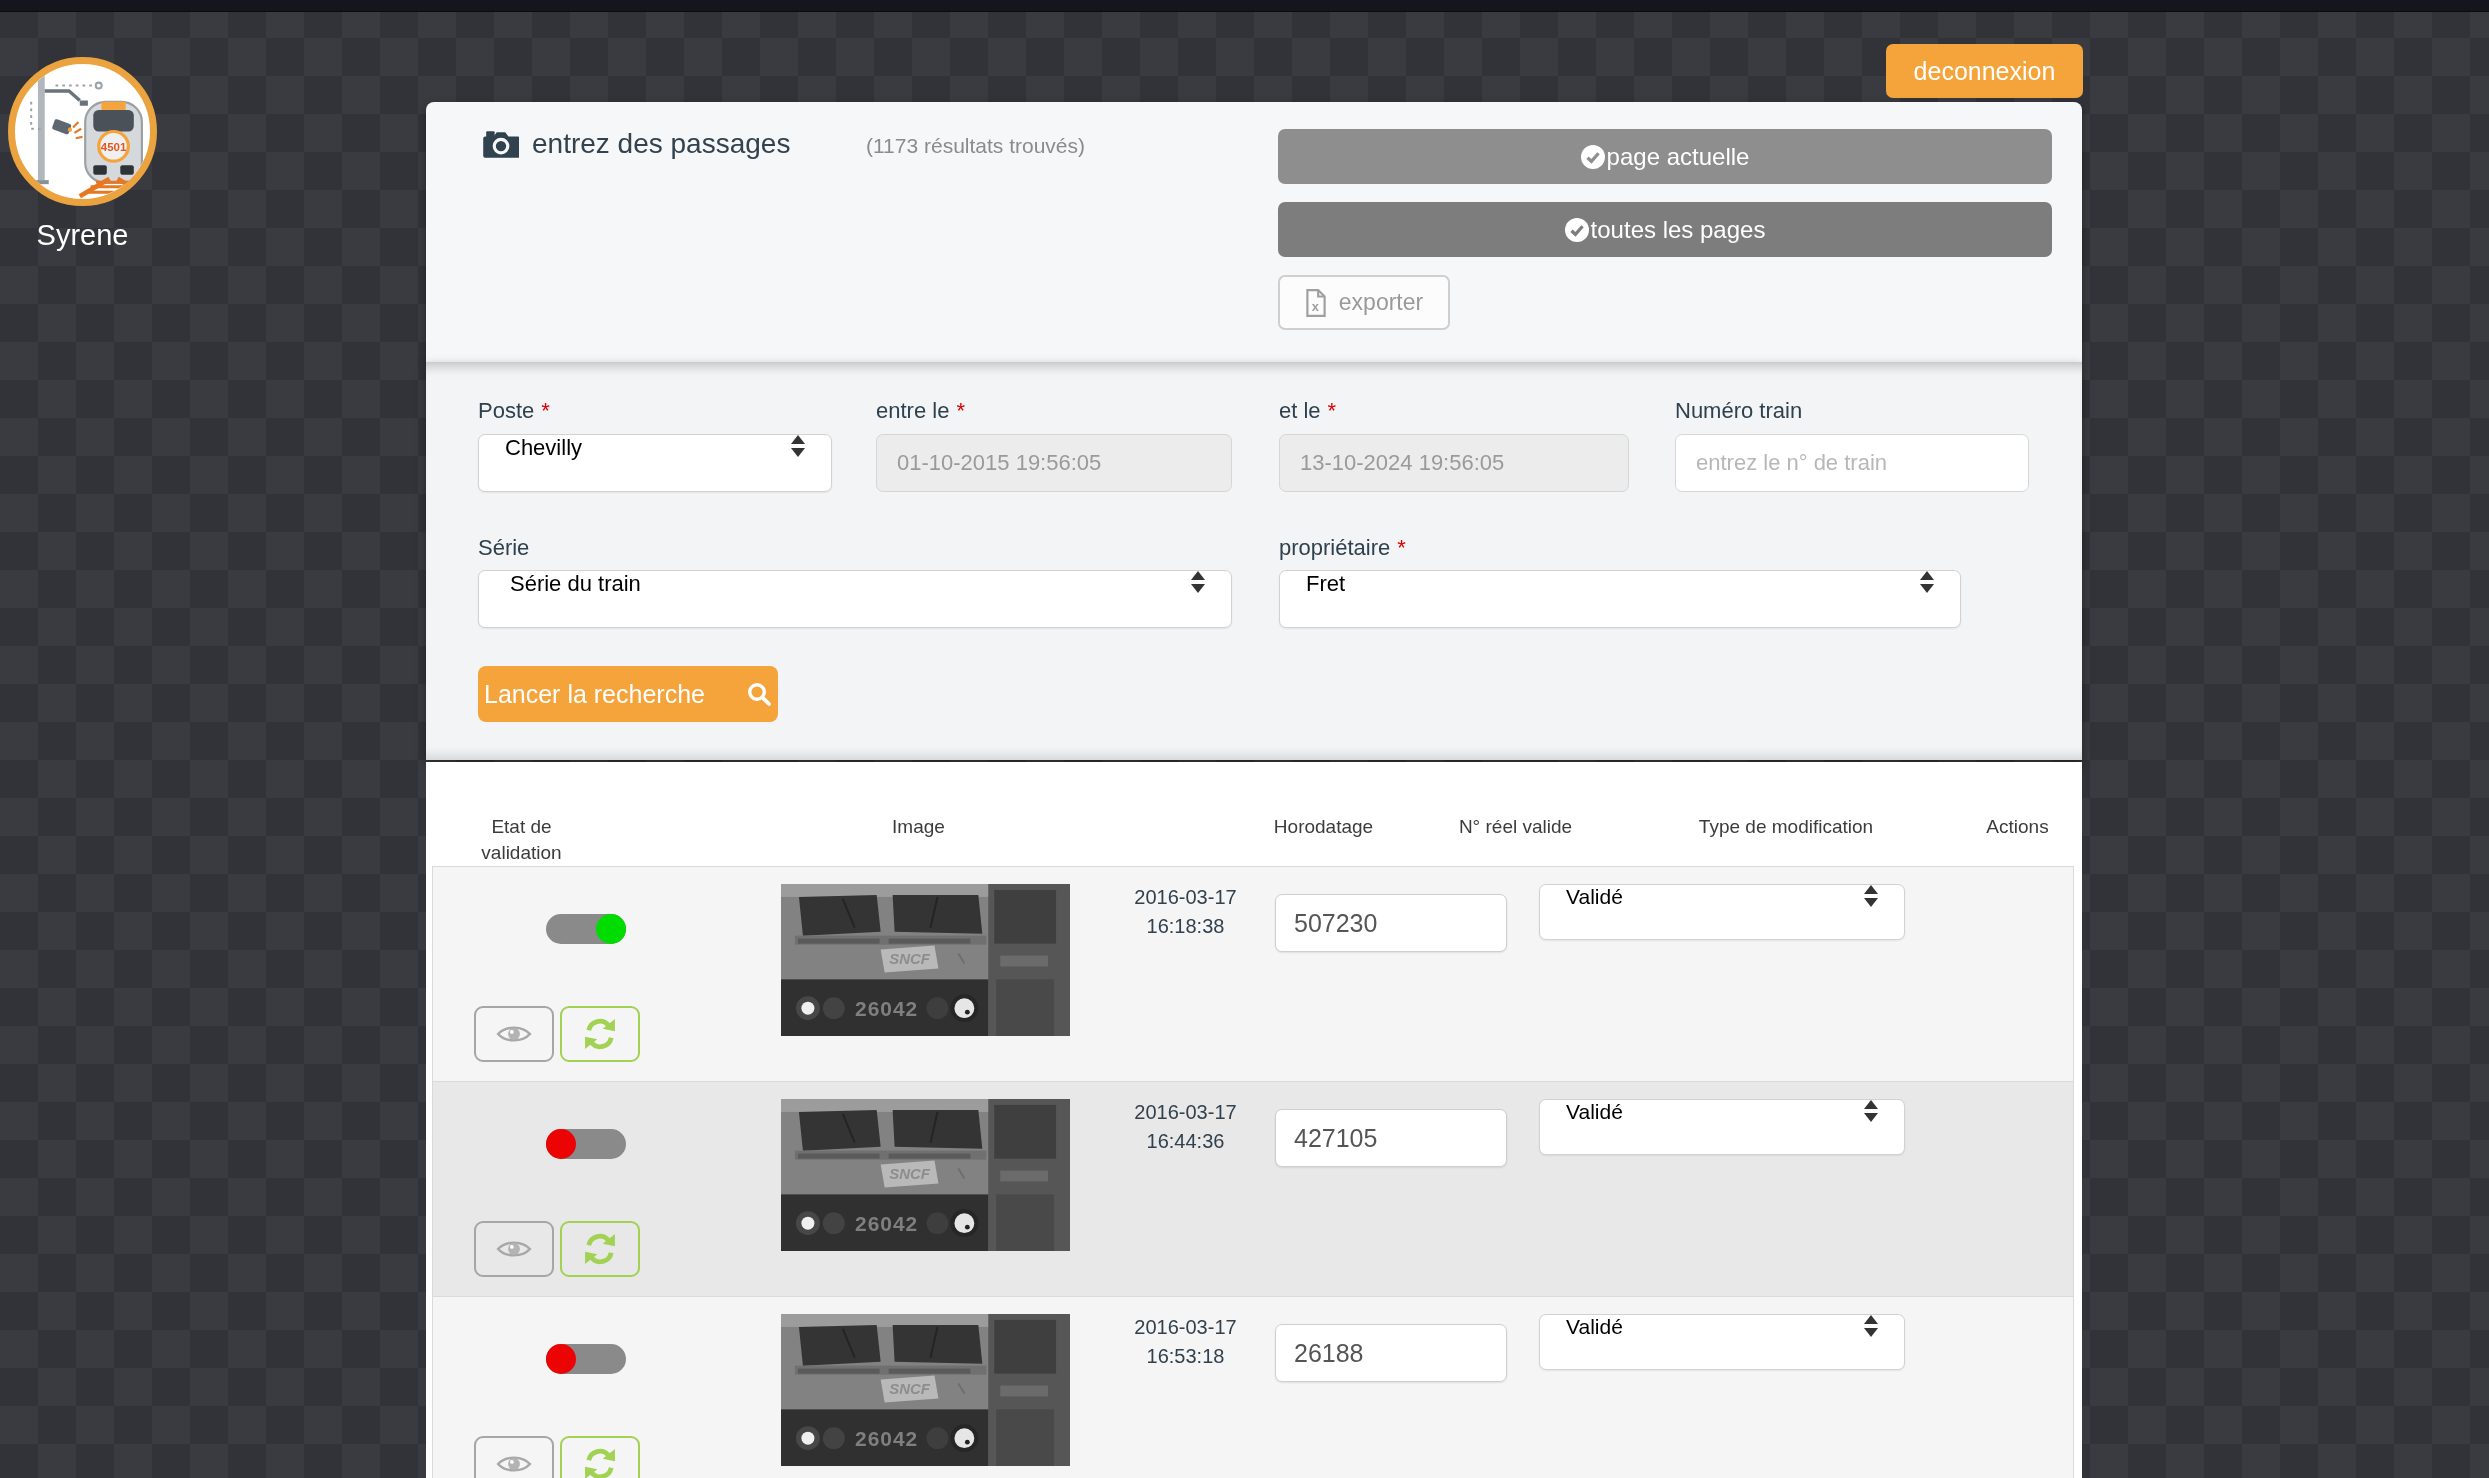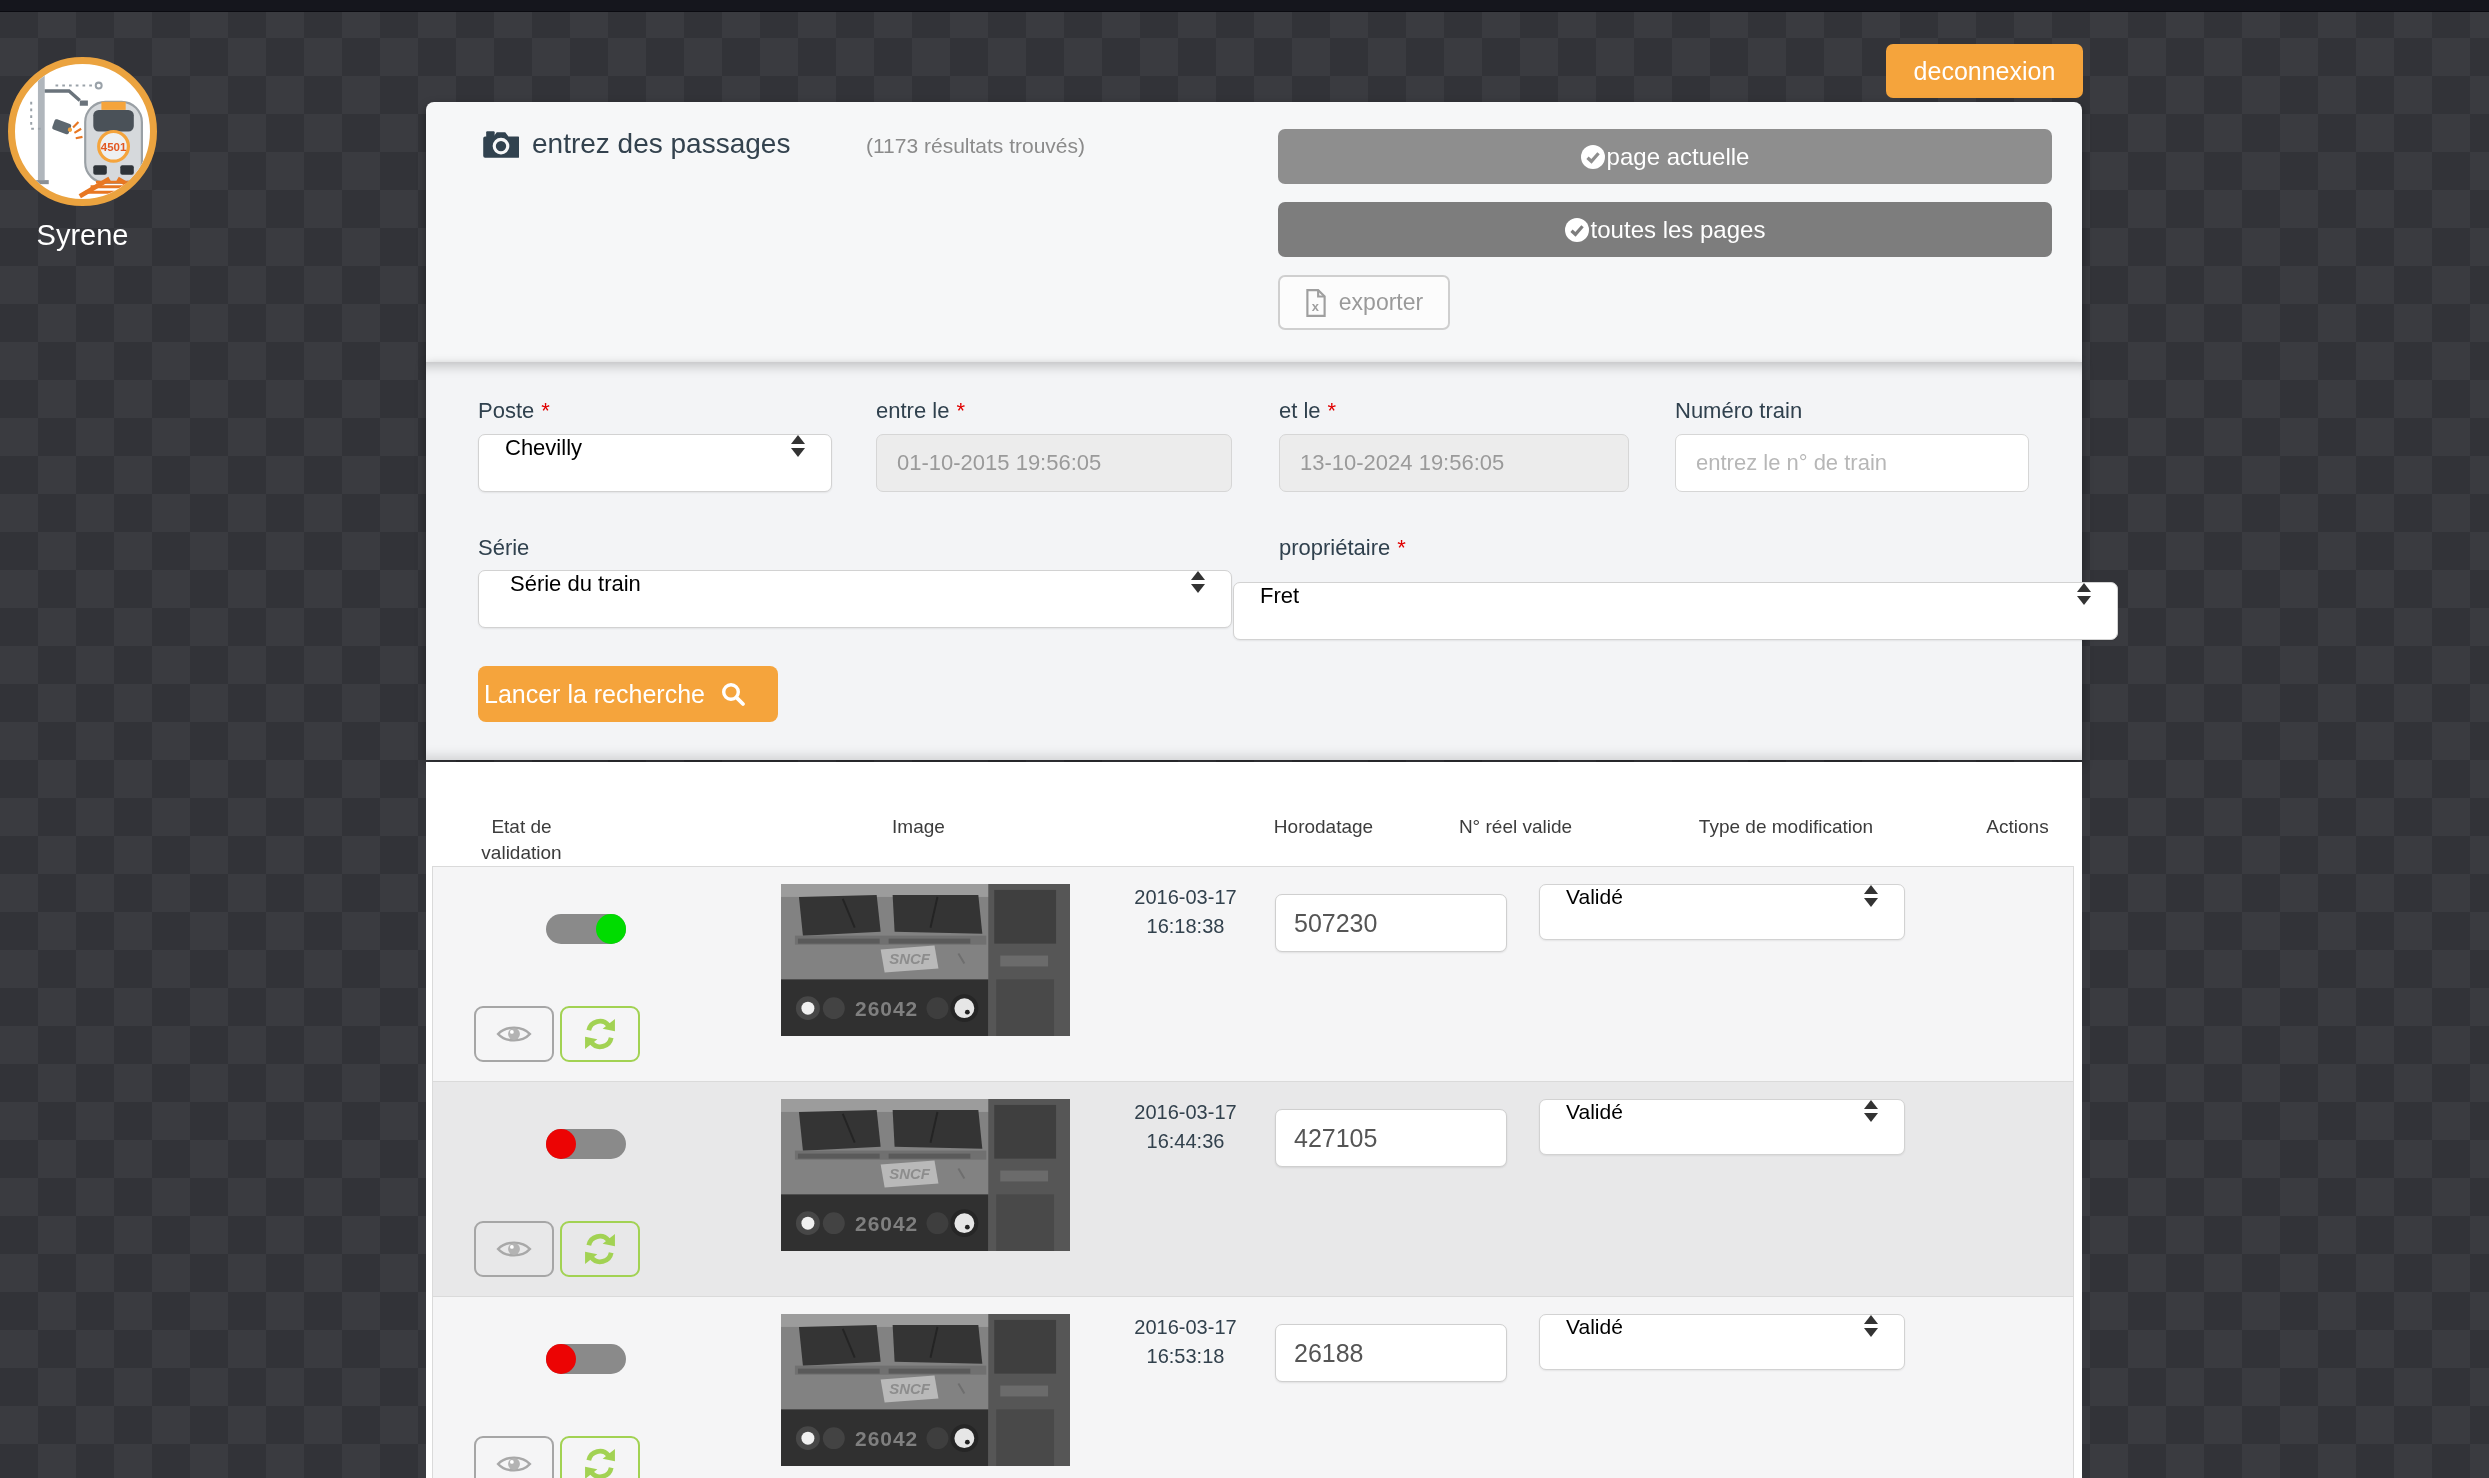--- a/index.html
+++ b/index.html
@@ -48,33 +48,33 @@
   .sel{position:absolute;height:58px;background:#fff;border:1px solid #d2d2d2;border-radius:7px;box-sizing:border-box;
        display:flex;align-items:flex-start;padding:0 26px;font-size:22px;color:#000000;cursor:pointer;
        box-shadow:0 1px 2px rgba(0,0,0,.07);}
   .carets{margin-left:auto;display:flex;flex-direction:column;gap:4px;}
   .carets i{display:block;width:0;height:0;border-left:7px solid transparent;border-right:7px solid transparent;}
   .carets .up{border-bottom:9px solid #333;}
   .carets .down{border-top:9px solid #333;}
 
   .sel-poste{left:52px;top:72px;width:354px;}
   .sel-serie{left:52px;top:208px;width:754px;padding-left:31px;}
-  .sel-prop{left:807px;top:208px;width:885px;margin-top:12px;}
+  .sel-prop{left:853px;top:208px;width:682px;}
 
   .inp{position:absolute;height:58px;box-sizing:border-box;border:1px solid #d6d6d6;border-radius:7px;
        font-size:22px;padding:16px 20px;font-family:inherit;color:#555;background:#fff;outline:none;}
   .inp::placeholder{color:#b7b7b7;}
   .inp.dis{background:#ececec;color:#9a9a9a;}
   .i-from{left:450px;top:72px;width:356px;}
   .i-to{left:853px;top:72px;width:350px;}
   .i-num{left:1249px;top:72px;width:354px;}
 
   .search-btn{position:absolute;left:52px;top:304px;width:300px;height:56px;background:var(--orange,#f5a43c);
               border:none;border-radius:8px;color:#fff;font-size:25px;font-family:inherit;display:flex;
-              align-items:center;justify-content:flex-start;gap:15px;cursor:pointer;}
+              align-items:center;justify-content:space-between;gap:15px;cursor:pointer;}
 
   
   .thead{position:absolute;left:6px;top:0;width:1642px;height:104px;display:flex;font-size:19px;color:#3c3c3c;}
   .th{padding-top:52px;text-align:center;line-height:26px;box-sizing:border-box;}
   .th span{display:inline-block;}
   .w1{width:179px;} .w1 span{max-width:111px;} .w2{width:615px;} .w3{width:195px;} .w4{width:189px;} .w5{width:352px;} .w6{width:111px;}
   .tbody{position:absolute;left:6px;top:104px;width:1642px;border:1px solid #dadada;box-sizing:border-box;}
   .trow{position:relative;height:214px;border-bottom:1px solid #dadada;}
   .trow:nth-child(odd){background:#f5f5f6;}
   .trow:nth-child(even){background:#e8e8e9;}

